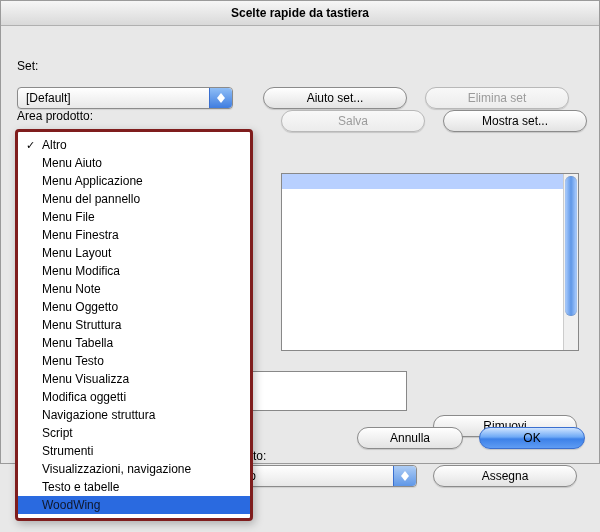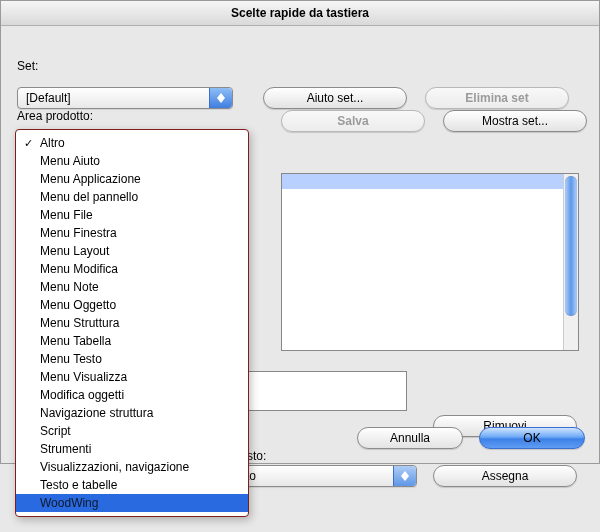--- a/index.html
+++ b/index.html
@@ -78,21 +78,20 @@
     display: flex;
     align-items: center;
     justify-content: center;
     box-sizing: border-box;
     cursor: default;
   }
   .btn.disabled {
     color: #9b9b9b;
     background: linear-gradient(#f8f8f8, #ececec);
     border-color: #b8b8b8;
-    font-weight: bold;
   }
   .btn.default {
     background: linear-gradient(#cfe4ff, #6ea9f6 45%, #3d81e8 55%, #5f9cf3);
     border-color: #3a6fcf;
     color: #000;
   }
   
   .set-section {
     position: absolute;
     left: 16px;
@@ -216,21 +215,21 @@
     gap: 16px;
   }
   .bottom-btns .btn { width: 106px; }
   
   .dropdown {
     position: absolute;
     left: 14px;
     top: 104px;
     width: 232px;
     background: #ffffff;
-    border: 1px solid #7f1d1d;
+    border: 3px solid #7f1d1d;
     border-radius: 4px;
     box-shadow: 2px 3px 8px rgba(0,0,0,0.25);
     padding: 4px 0;
     z-index: 100;
   }
   .dropdown .item {
     height: 18px;
     line-height: 18px;
     padding: 0 12px 0 24px;
     position: relative;

